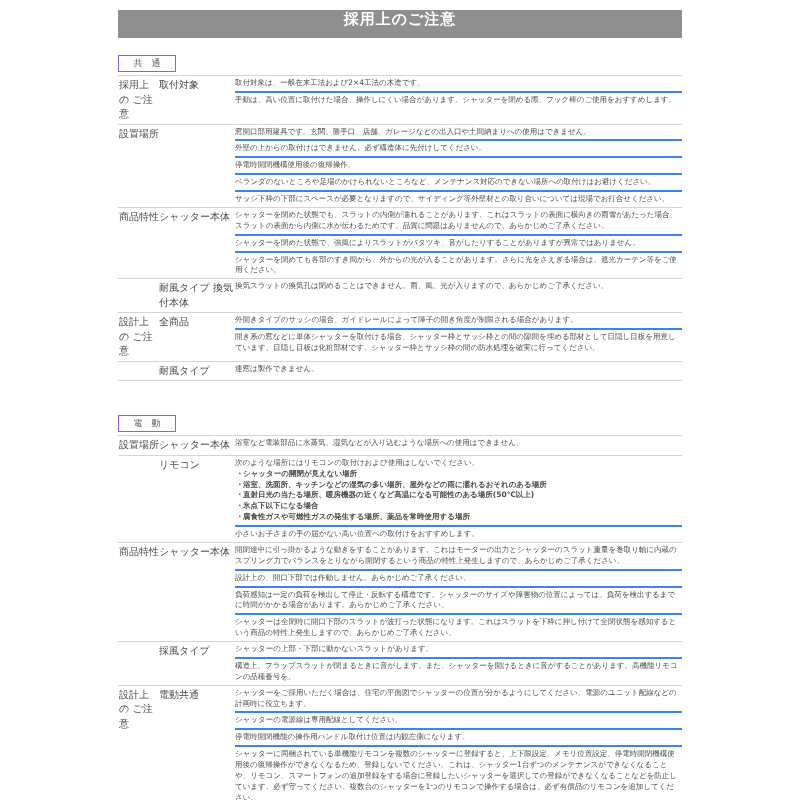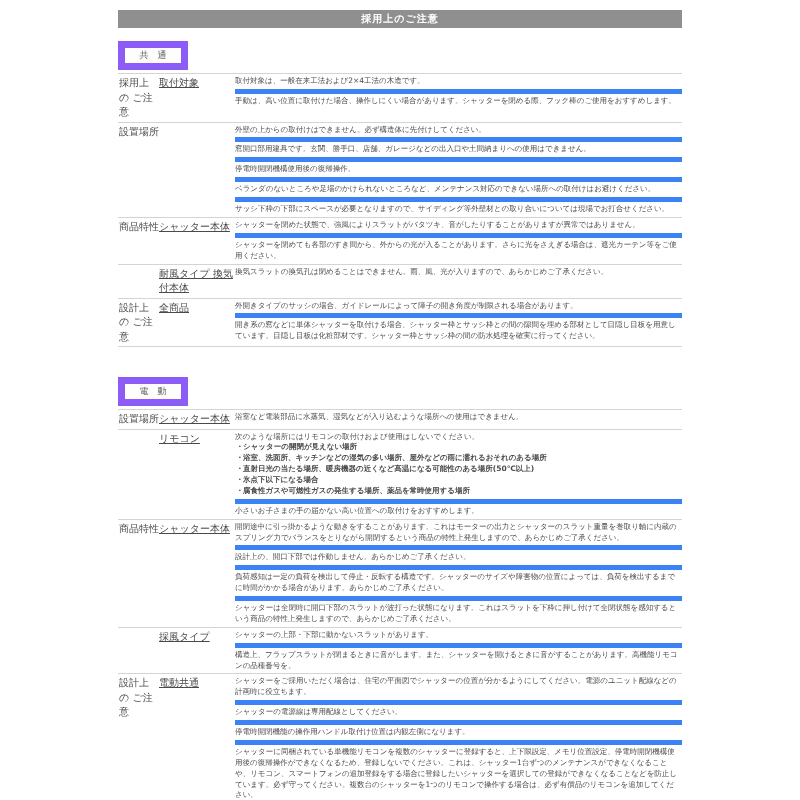--- a/index.html
+++ b/index.html
@@ -6,47 +6,47 @@
   body {
     width:800px; height:800px; overflow:hidden;
     font-family:"DejaVu Sans","Liberation Sans",sans-serif;
     color:#4a4a4a;
     -webkit-font-smoothing:antialiased;
   }
   .page { position:relative; width:800px; height:800px; }
   .content { position:absolute; left:118px; top:0; width:564px; }
 
   .title-bar {
-    margin-top:10px; height:18px; line-height:18px;
+    margin-top:10px; height:28px; line-height:18px;
     background:#8f8f8f; color:#ffffff;
-    text-align:center; font-size:10px; font-weight:bold;
+    text-align:center; font-size:15px; font-weight:bold;
     letter-spacing:1px;
   }
 
   .section { margin-top:13px; }
   .section + .section { margin-top:30px; }
 
   .section-label {
     display:inline-block; min-width:52px; padding:1px 2px;
-    border:7px solid #8b5cf6; background:#fdfdfd;
+    border:1px solid #8b5cf6; background:#fdfdfd;
     font-size:9px; color:#5a5a5a; text-align:center;
     margin-bottom:3px;
   }
 
   .table { border-bottom:1px solid #d4d4d4; }
   .group { display:flex; border-top:1px solid #d4d4d4; align-items:stretch; }
   .cell  { font-size:10px; line-height:1.45; }
   .cat   { width:40px; flex:0 0 40px; padding:2px 0 2px 1px; }
-  .sub   { width:74px; flex:0 0 74px; padding:2px 2px 2px 0;text-decoration:underline; }
+  .sub   { width:74px; flex:0 0 74px; padding:2px 2px 2px 0; }
   .rows  { flex:1 1 auto; min-width:0; }
 
   .row {
     font-size:7.5px; line-height:1.45;
     padding:2px 2px 2px 0;
-    border-top:5px solid #3b82f6;
+    border-top:2px solid #3b82f6;
     white-space:pre-line;
   }
   .row:first-child { border-top:none; }
 
   .bullet { display:block; padding-left:8px; position:relative;font-weight:bold; }
   .bullet::before { content:"\30FB"; position:absolute; left:1px; }
 </style>
 </head>
 <body>
 
@@ -60,48 +60,56 @@
               <div class="cell sub">取付対象</div>
               <div class="rows">
                 <div class="row">取付対象は、一般在来工法および2×4工法の木造です。</div>
                 <div class="row">手動は、高い位置に取付けた場合、操作しにくい場合があります。シャッターを閉める際、フック棒のご使用をおすすめします。</div>
               </div>
             </div>
             <div class="group">
               <div class="cell cat">設置場所</div>
               <div class="cell sub"></div>
               <div class="rows">
+                <div class="row">窓開口部用建具です。玄関、勝手口、店舗、ガレージなどの出入口や土間納まりへの使用はできません。</div>
                 <div class="row">外壁の上からの取付けはできません。必ず構造体に先付けしてください。</div>
-                <div class="row">窓開口部用建具です。玄関、勝手口、店舗、ガレージなどの出入口や土間納まりへの使用はできません。</div>
                 <div class="row">停電時開閉機構使用後の復帰操作。</div>
                 <div class="row">ベランダのないところや足場のかけられないところなど、メンテナンス対応のできない場所への取付けはお避けください。</div>
                 <div class="row">サッシ下枠の下部にスペースが必要となりますので、サイディング等外壁材との取り合いについては現場でお打合せください。</div>
               </div>
             </div>
             <div class="group">
               <div class="cell cat">商品特性</div>
               <div class="cell sub">シャッター本体</div>
               <div class="rows">
+                <div class="row">シャッターを閉めた状態でも、スラットの内側が濡れることがあります。これはスラットの表面に横向きの雨雪があたった場合、スラットの表面から内側に水が伝わるためです。品質に問題はありませんので、あらかじめご了承ください。</div>
                 <div class="row">シャッターを閉めた状態で、強風によりスラットがバタツキ、音がしたりすることがありますが異常ではありません。</div>
                 <div class="row">シャッターを閉めても各部のすき間から、外からの光が入ることがあります。さらに光をさえぎる場合は、遮光カーテン等をご使用ください。</div>
               </div>
             </div>
             <div class="group">
               <div class="cell cat"></div>
               <div class="cell sub">耐風タイプ 換気付本体</div>
               <div class="rows">
                 <div class="row">換気スラットの換気孔は閉めることはできません。雨、風、光が入りますので、あらかじめご了承ください。</div>
               </div>
             </div>
             <div class="group">
               <div class="cell cat">設計上の ご注意</div>
               <div class="cell sub">全商品</div>
               <div class="rows">
                 <div class="row">外開きタイプのサッシの場合、ガイドレールによって障子の開き角度が制限される場合があります。</div>
                 <div class="row">開き系の窓などに単体シャッターを取付ける場合、シャッター枠とサッシ枠との間の隙間を埋める部材として目隠し目板を用意しています。目隠し目板は化粧部材です。シャッター枠とサッシ枠の間の防水処理を確実に行ってください。</div>
+              </div>
+            </div>
+            <div class="group">
+              <div class="cell cat"></div>
+              <div class="cell sub">耐風タイプ</div>
+              <div class="rows">
+                <div class="row">連窓は製作できません。</div>
               </div>
             </div>
           </div></div>
         <div class="section"><div class="section-label">電　動</div><div class="table">
             <div class="group">
               <div class="cell cat">設置場所</div>
               <div class="cell sub">シャッター本体</div>
               <div class="rows">
                 <div class="row">浴室など電装部品に水蒸気、湿気などが入り込むような場所への使用はできません。</div>
               </div>

